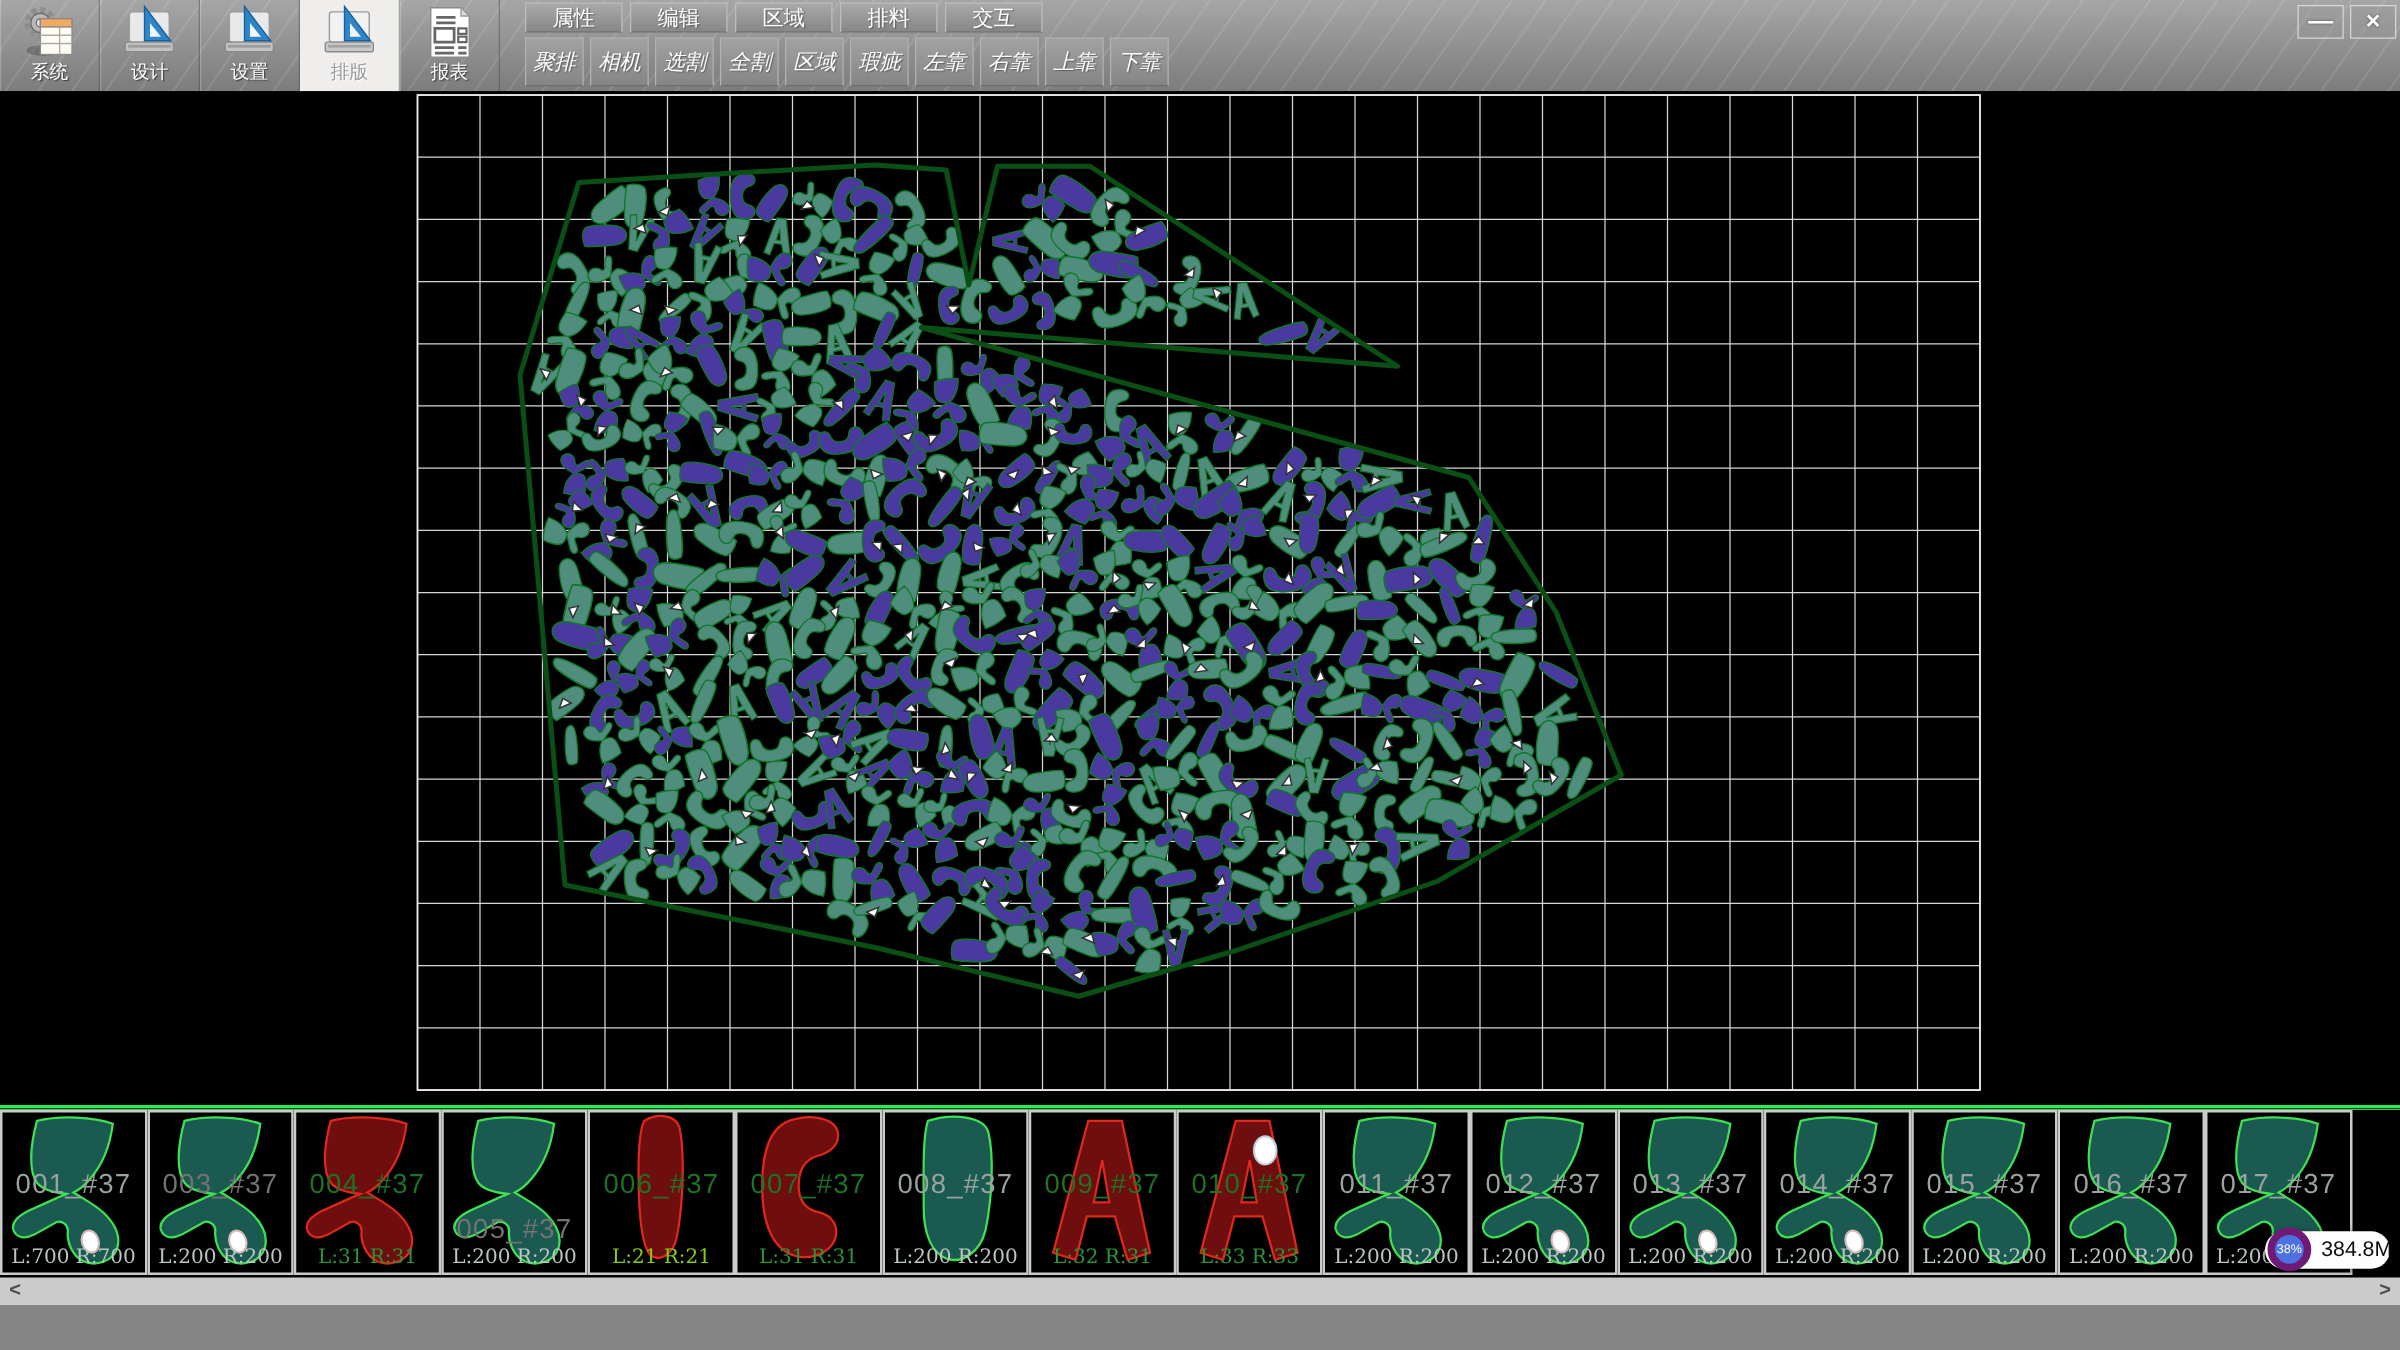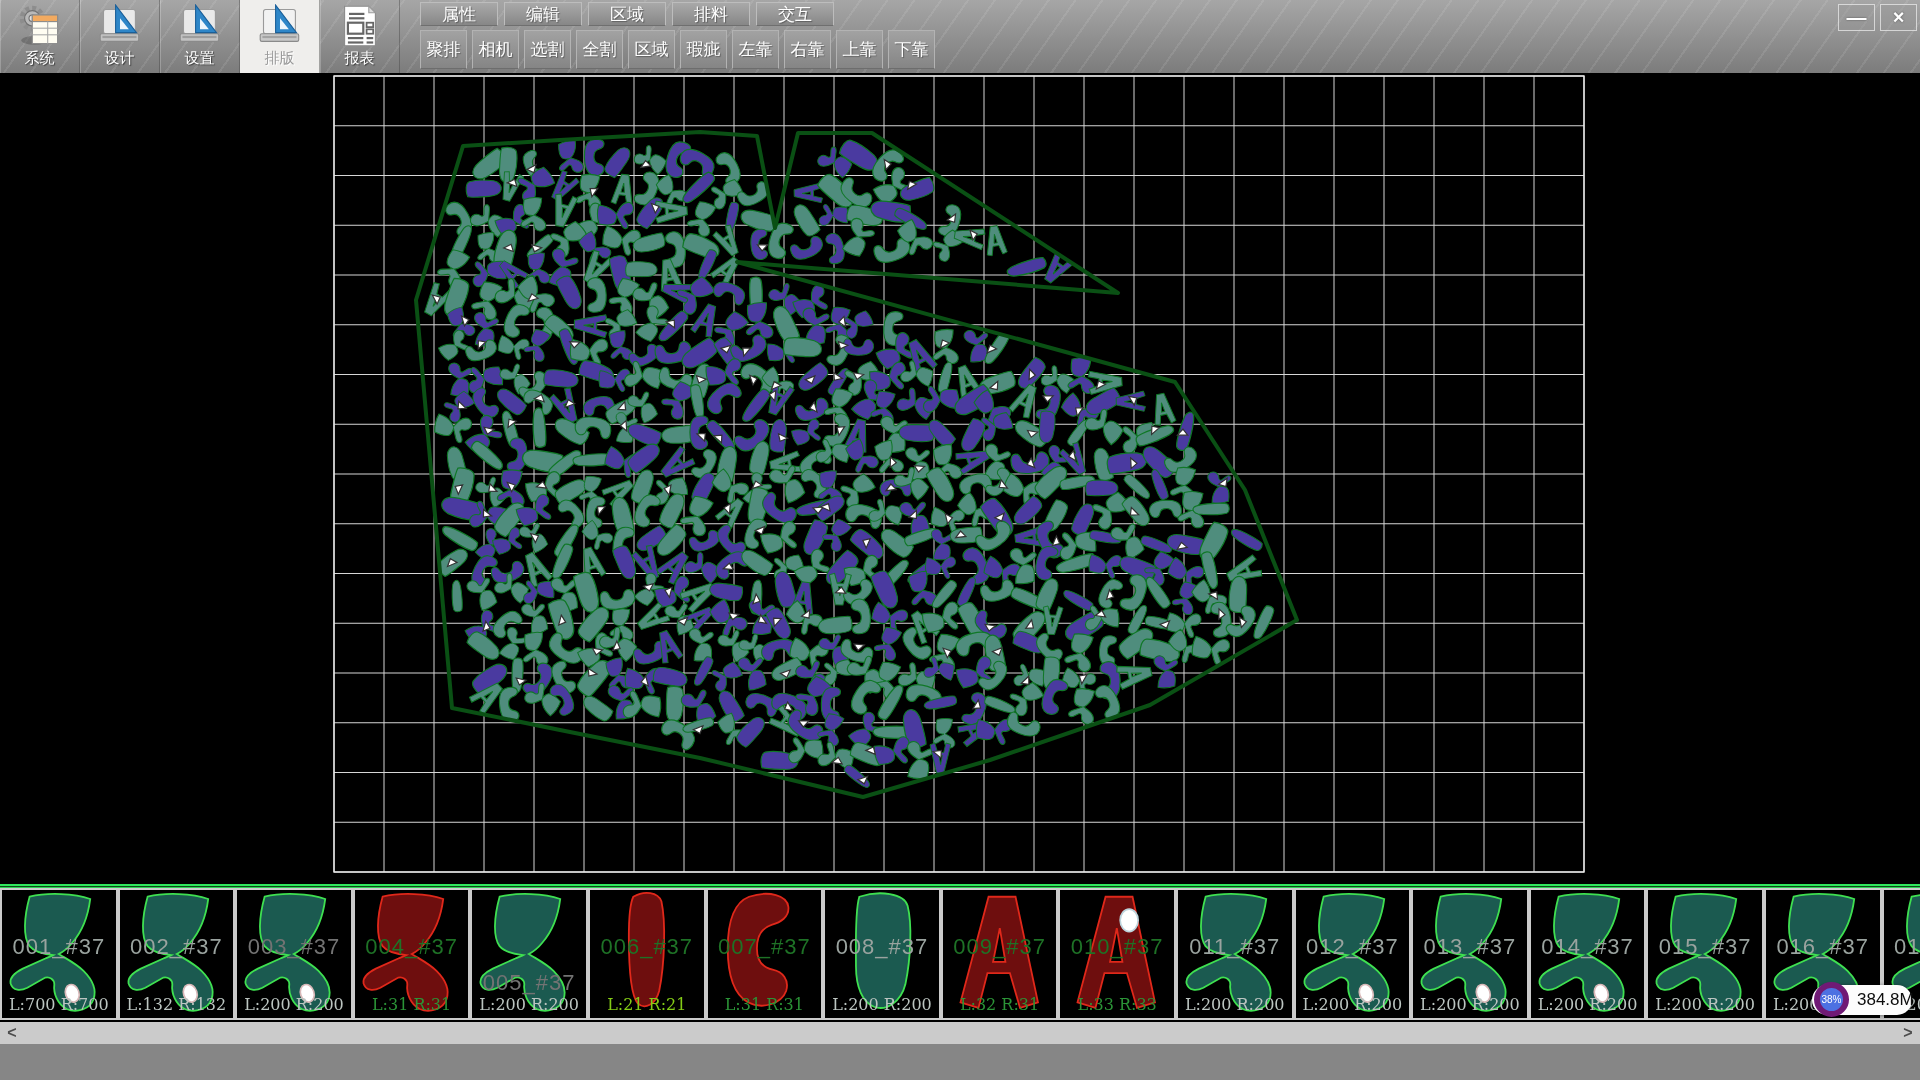--- a/index.html
+++ b/index.html
@@ -20,21 +20,21 @@
   .bigbtn.active{background:#efeeec;box-shadow:none;}
   .bigbtn.active .blabel{color:#9a9a9a;text-shadow:1px 1px 0 rgba(255,255,255,.9);}
 
   .menu-tabs{position:absolute;left:420px;top:2px;display:flex;gap:6px;}
   .mtab{width:78px;height:24px;display:flex;align-items:center;justify-content:center;cursor:pointer;
         background:linear-gradient(#a9a9a9,#878787);border:1px solid #bdbdbd;border-bottom-color:#6f6f6f;
         box-sizing:border-box;color:#fff;font-size:17px;text-shadow:1px 1px 1px #5e5e5e;}
   .tool-row{position:absolute;left:420px;top:30px;display:flex;gap:5px;}
   .tbtn{width:47px;height:39px;display:flex;align-items:center;justify-content:center;cursor:pointer;
         background:linear-gradient(#a2a2a2,#858585);border:1px solid #b3b3b3;border-bottom-color:#6d6d6d;
-        box-sizing:border-box;color:#fff;font-size:17px;text-shadow:1px 1px 1px #5e5e5e;}
+        box-sizing:border-box;color:#fff;font-size:17px;text-shadow:1px 1px 1px #5e5e5e;font-style:italic;}
 
   .win-controls{position:absolute;right:3px;top:4px;display:flex;gap:5px;}
   .wbtn{width:37px;height:27px;display:flex;align-items:center;justify-content:center;cursor:pointer;
         color:#fff;font-size:20px;font-weight:bold;background:rgba(150,150,150,.35);
         border:1px solid rgba(235,235,235,.75);box-sizing:border-box;text-shadow:0 0 2px #4a4a4a;}
 
   
   .canvas{position:absolute;left:0;top:73px;width:1920px;height:811px;background:#000;}
   .canvas svg{display:block;}
 
@@ -874,28 +874,20 @@
           <ellipse cx="62" cy="92" rx="6" ry="8" transform="rotate(-18 62 92)" fill="#ffffff" stroke="#d8b8b8" stroke-width="1.5"></ellipse>
         </svg>
         <div class="cname" style="color: rgb(154, 163, 159);">001_#37</div>
         <div class="cval" style="color: rgb(188, 197, 193);">L:700 R:700</div>
       </div>
       <div class="cell">
         <svg viewBox="0 0 100 114" preserveAspectRatio="xMidYMid meet">
           <path d="M24,6 C40,2 64,3 78,8 C76,24 70,38 62,47 C58,52 54,55 50,57 C58,62 66,66 72,72 C79,79 84,88 81,97 C78,106 66,110 57,106 C49,102 45,92 46,84 C46,80 42,77 38,78 L22,87 C16,90 9,90 7,83 C6,77 12,73 18,70 L38,61 C40,60 43,59 45,58 C36,57 28,55 24,50 C18,42 19,24 24,6 Z" fill="#1b5a50" stroke="#3fe051" stroke-width="1.6" fill-rule="evenodd"></path>
           <ellipse cx="62" cy="92" rx="6" ry="8" transform="rotate(-18 62 92)" fill="#ffffff" stroke="#d8b8b8" stroke-width="1.5"></ellipse>
         </svg>
-        <div class="cname" style="color: rgb(154, 163, 159);">002_#37</div>
-        <div class="cval" style="color: rgb(188, 197, 193);">L:132 R:132</div>
-      </div>
-      <div class="cell">
-        <svg viewBox="0 0 100 114" preserveAspectRatio="xMidYMid meet">
-          <path d="M24,6 C40,2 64,3 78,8 C76,24 70,38 62,47 C58,52 54,55 50,57 C58,62 66,66 72,72 C79,79 84,88 81,97 C78,106 66,110 57,106 C49,102 45,92 46,84 C46,80 42,77 38,78 L22,87 C16,90 9,90 7,83 C6,77 12,73 18,70 L38,61 C40,60 43,59 45,58 C36,57 28,55 24,50 C18,42 19,24 24,6 Z" fill="#1b5a50" stroke="#3fe051" stroke-width="1.6" fill-rule="evenodd"></path>
-          <ellipse cx="62" cy="92" rx="6" ry="8" transform="rotate(-18 62 92)" fill="#ffffff" stroke="#d8b8b8" stroke-width="1.5"></ellipse>
-        </svg>
         <div class="cname" style="color: #737373;">003_#37</div>
         <div class="cval" style="color: rgb(188, 197, 193);">L:200 R:200</div>
       </div>
       <div class="cell">
         <svg viewBox="0 0 100 114" preserveAspectRatio="xMidYMid meet">
           <path d="M24,6 C40,2 64,3 78,8 C76,24 70,38 62,47 C58,52 54,55 50,57 C58,62 66,66 72,72 C79,79 84,88 81,97 C78,106 66,110 57,106 C49,102 45,92 46,84 C46,80 42,77 38,78 L22,87 C16,90 9,90 7,83 C6,77 12,73 18,70 L38,61 C40,60 43,59 45,58 C36,57 28,55 24,50 C18,42 19,24 24,6 Z" fill="#6e0e0e" stroke="#e0281a" stroke-width="1.6" fill-rule="evenodd"></path>
         </svg>
         <div class="cname" style="color: rgb(30, 114, 38);">004_#37</div>
         <div class="cval" style="color: rgb(43, 148, 55);">L:31 R:31</div>
       </div>

